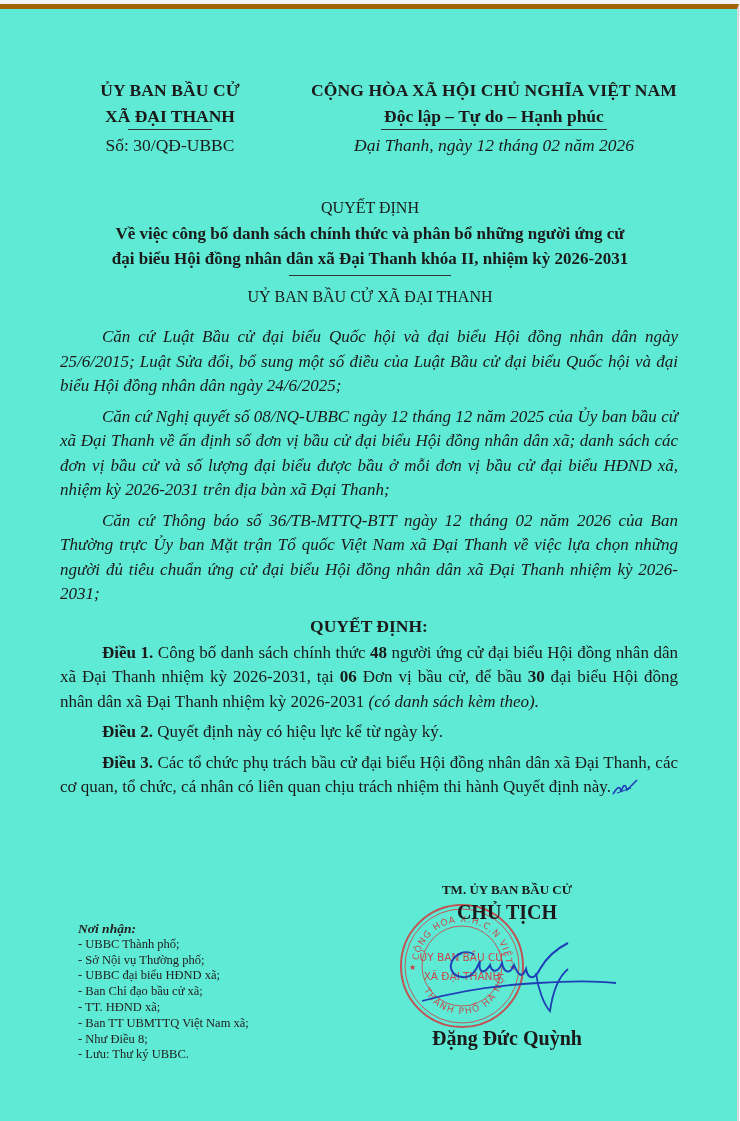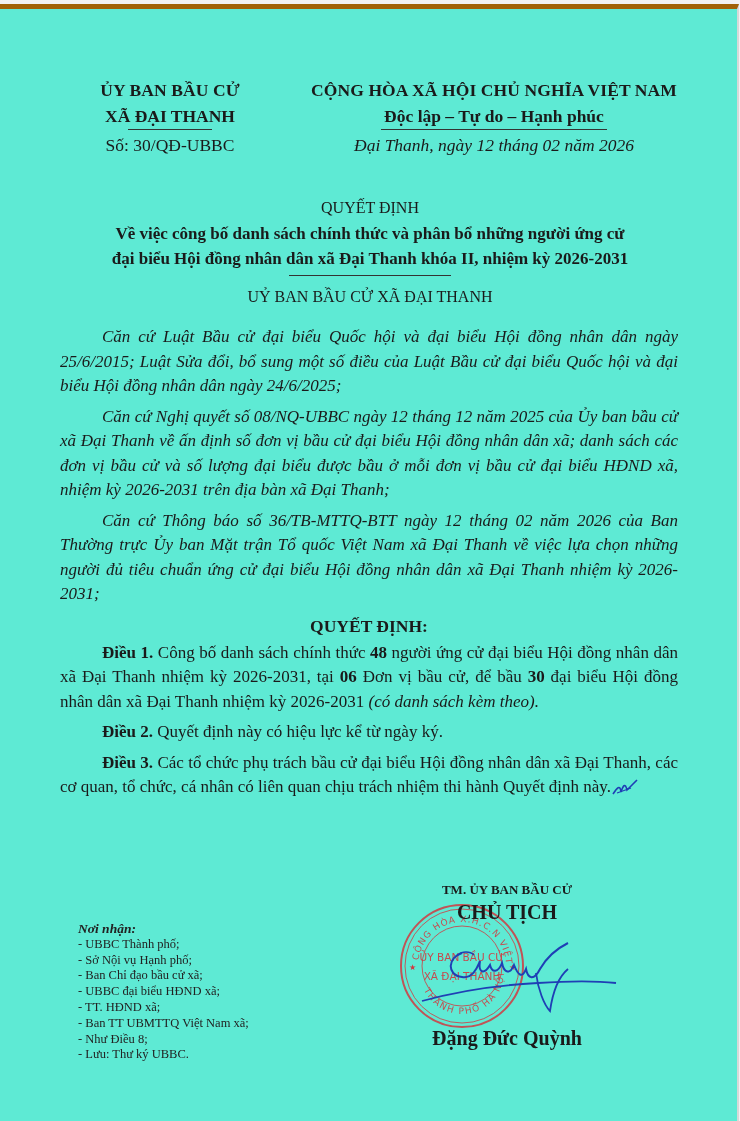--- a/index.html
+++ b/index.html
@@ -91,23 +91,23 @@
     <p><span class="b">Điều 3.</span><span> Các tổ chức phụ trách bầu cử đại biểu Hội đồng nhân dân xã Đại Thanh, các cơ quan, tổ chức, cá nhân có liên quan chịu trách nhiệm thi hành Quyết định này.</span><svg class="initials" viewBox="0 0 28 18">
           <path d="M2 16 C6 10 9 6 10 14 C12 8 14 4 16 12 L26 2" fill="none" stroke="#1f3fb5" stroke-width="1.6"></path>
           <path d="M6 15 L20 10" fill="none" stroke="#1f3fb5" stroke-width="1.2"></path>
         </svg></p>
   </div>
 
   <div class="abs recv">
     <div class="recv-title">Nơi nhận:</div>
     <ul>
       <li>- UBBC Thành phố;</li>
-      <li>- Sở Nội vụ Hạnh phố;</li>
+      <li>- Sở Nội vụ Thường phố;</li>
+      <li>- UBBC đại biểu HĐND xã;</li>
       <li>- Ban Chỉ đạo bầu cử xã;</li>
-      <li>- UBBC đại biểu HĐND xã;</li>
       <li>- TT. HĐND xã;</li>
       <li>- Ban TT UBMTTQ Việt Nam xã;</li>
       <li>- Như Điều 8;</li>
       <li>- Lưu: Thư ký UBBC.</li>
     </ul>
   </div>
 
   <div class="abs sig">
     <div class="sig-l1">TM. ỦY BAN BẦU CỬ</div>
     <div class="sig-l2">CHỦ TỊCH</div>

